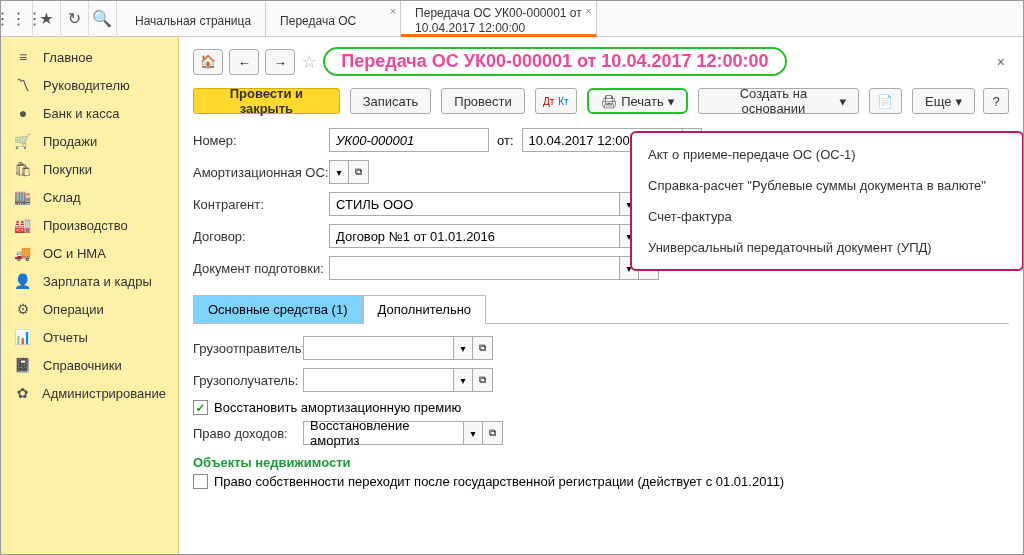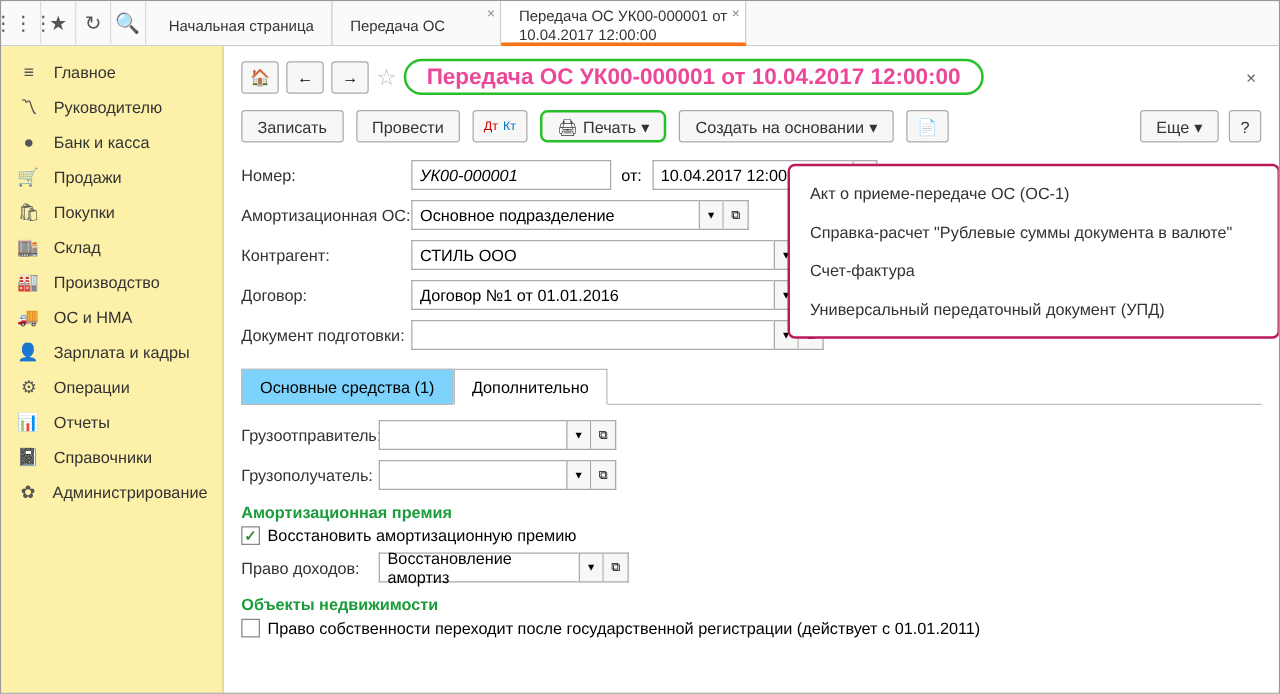--- a/index.html
+++ b/index.html
@@ -130,20 +130,21 @@
     <div class="headrow">
       <button class="nav-btn">🏠</button>
       <button class="nav-btn">←</button>
       <button class="nav-btn">→</button>
       <span class="star">☆</span>
       <span class="doc-title">Передача ОС УК00-000001 от 10.04.2017 12:00:00</span>
       <span class="close-doc">×</span>
     </div>
 
     <div class="toolbar">
+      <button class="btn primary">Провести и закрыть</button>
       <button class="btn">Записать</button>
       <button class="btn">Провести</button>
       <button class="btn icononly">
           <span style="color:#c00;font-size:10px;">Дт</span>
           <span style="color:#07b;font-size:10px;">Кт</span>
         </button>
       <button class="btn print-btn">
         <span>🖨</span>
         <span>Печать</span>
         <span>▾</span>
@@ -168,21 +169,20 @@
       <span style="margin:0 8px;">от:</span>
       <div class="fldgroup">
         <span class="fld" style="width:160px;">10.04.2017 12:00:00</span>
         <span class="mini">▦</span>
       </div>
     </div>
 
     <div class="form-row">
       <span class="lbl">Амортизационная ОС:</span>
       <div class="fldgroup">
-        <span class="fld" style="width:230px;">Основное подразделение</span>
         <span class="mini">▾</span>
         <span class="mini">⧉</span>
       </div>
     </div>
 
     <div class="form-row">
       <span class="lbl">Контрагент:</span>
       <div class="fldgroup">
         <span class="fld" style="width:290px;">СТИЛЬ ООО</span>
         <span class="mini">▾</span>
@@ -225,21 +225,20 @@
 
     <div class="form-row">
       <span class="lbl" style="width:110px;">Грузополучатель:</span>
       <div class="fldgroup">
         <span class="fld" style="width:150px;"></span>
         <span class="mini">▾</span>
         <span class="mini">⧉</span>
       </div>
     </div>
 
-    <div class="section-title">Амортизационная премия</div>
     <div class="chk">
       <span class="chkbox">✓</span>
       <span>Восстановить амортизационную премию</span>
     </div>
     <div class="form-row">
       <span class="lbl" style="width:110px;">Право доходов:</span>
       <div class="fldgroup">
         <span class="fld" style="width:160px;">Восстановление амортиз</span>
         <span class="mini">▾</span>
         <span class="mini">⧉</span>

